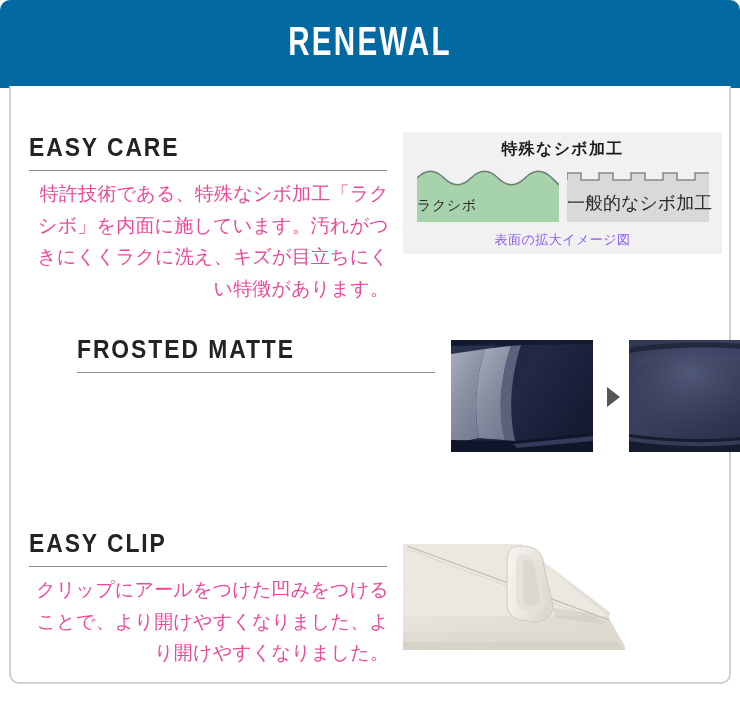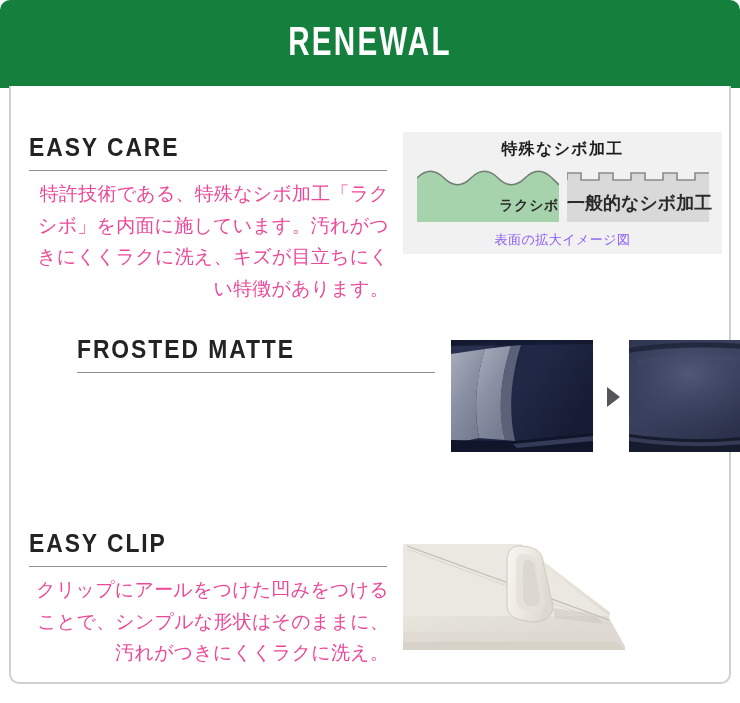--- a/index.html
+++ b/index.html
@@ -22,21 +22,21 @@
     box-sizing: border-box;
   }
 
   
   .header-bar {
     position: absolute;
     left: 0;
     top: 0;
     width: 740px;
     height: 88px;
-    background: #15803d;
+    background: #0369a1;
     border-radius: 10px 10px 0 0;
     box-sizing: border-box;
   }
   .header-title {
     position: absolute;
     left: 0;
     top: 16px;
     width: 740px;
     text-align: center;
     color: #ffffff;
@@ -155,23 +155,23 @@
     top: 0;
     width: 100%;
     height: 100%;
     display: block;
   }
   .swatch-label {
     position: absolute;
     left: 0;
     bottom: 7px;
     width: 100%;
-    text-align: right;
+    text-align: left;
     font-size: 14px;
-    font-weight: bold;
+    font-weight: normal;
     color: #2a2a2a;
     letter-spacing: 0.6px;
     white-space: nowrap;
   }
   .swatch-label.tight { letter-spacing: 0px; font-size: 18px; }
   .diagram-caption {
     position: absolute;
     left: 0;
     bottom: 5px;
     width: 319px;
@@ -340,21 +340,21 @@
           </div>
         </div>
       </div>
     </div>
 
     <div class="section section-clip">
 
       <div class="text-col">
         <h2 class="sec-heading">EASY CLIP</h2>
         <div class="sec-rule"></div>
-        <p class="sec-body">クリップにアールをつけた凹みをつけることで、シンプルな形状はそのままに、汚れがつきにくくラクに洗え。</p>
+        <p class="sec-body">クリップにアールをつけた凹みをつけることで、より開けやすくなりました、より開けやすくなりました。</p>
       </div>
 
       <div class="media-col">
         <div class="photo-clip">
           <svg viewBox="0 0 320 122" preserveAspectRatio="none">
             <defs>
               <linearGradient id="lidBody" x1="0" y1="0" x2="0.5" y2="1">
                 <stop offset="0" stop-color="#eeece6"></stop>
                 <stop offset="0.55" stop-color="#e7e4dc"></stop>
                 <stop offset="1" stop-color="#dedad1"></stop>

